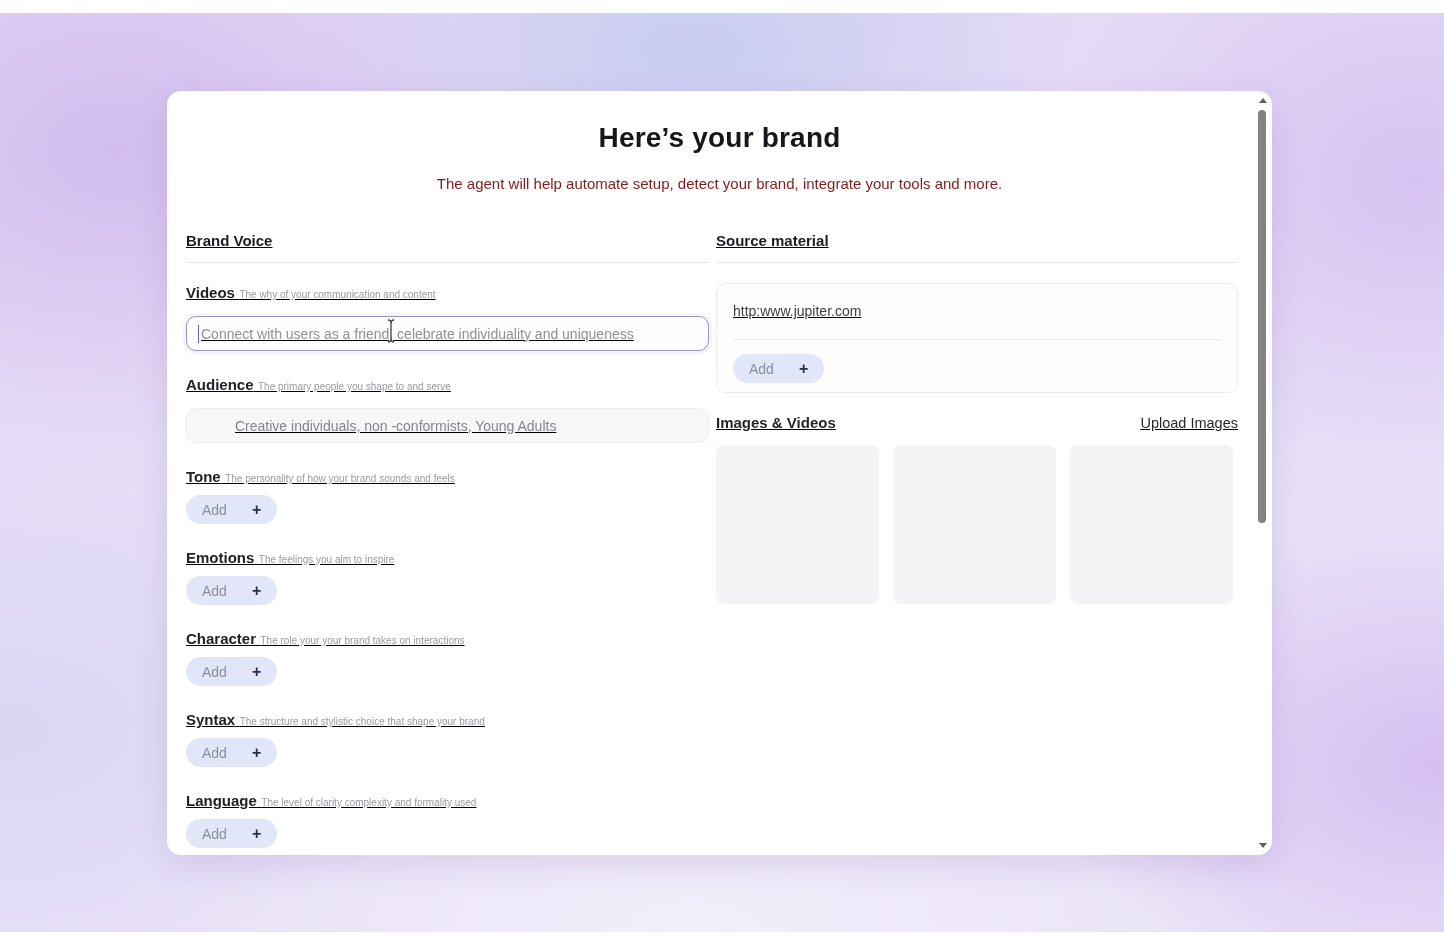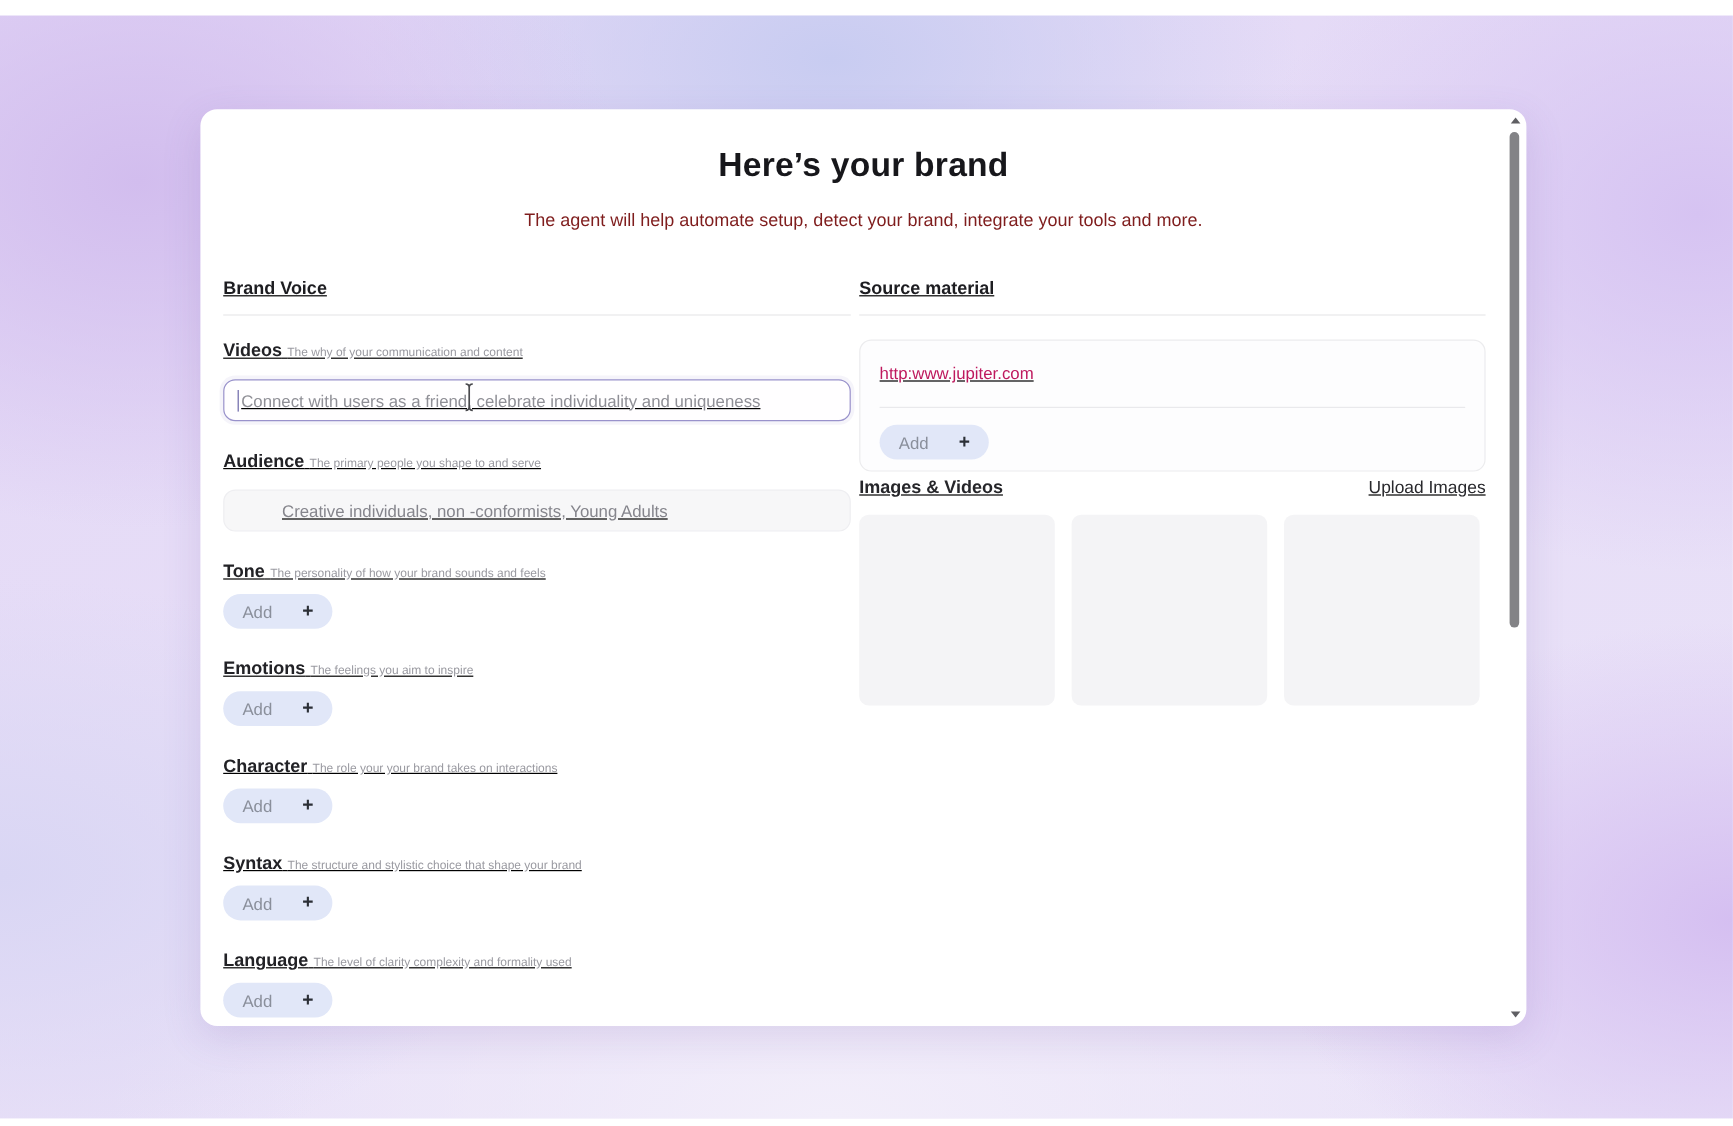--- a/index.html
+++ b/index.html
@@ -58,25 +58,25 @@
   .pill {
     margin-top:8px; display:inline-flex; align-items:center; gap:25px;
     height:29px; padding:0 16px; border:none; border-radius:15px;
     background:#e1e7f8; cursor:pointer; font-family:inherit;
   }
   .pill-label { font-size:14px; color:#8a8f9b; }
   .pill-plus  { font-size:16px; font-weight:700; color:#2b2f36; line-height:1; }
   .source-box {
     margin-top:20px; border:1px solid #ececee; border-radius:10px; background:#fdfdfe;
   }
-  .source-url { padding:19px 16px 20px; font-size:14px; color:#be185d; }
+  .source-url { padding:19px 16px 20px; font-size:14px; color:#404040; }
   .source-divider { border-top:1px solid #e9e9ec; margin:0 16px; }
   .source-add { padding:6px 16px 9px; }
   .media-row {
-    display:flex; justify-content:space-between; align-items:center; margin-top:5px;
+    display:flex; justify-content:space-between; align-items:center; margin-top:21px;
   }
   .media-heading { font-size:15px; font-weight:600; color:#26262a; }
   .upload-link { font-size:14.5px; color:#28282c; cursor:pointer; background:none; border:none; font-family:inherit; }
   .thumbs { display:flex; gap:14px; margin-top:14px; }
   .thumb { width:163px; height:159px; background:#f4f4f6; border-radius:8px; }
   .scrollbar { position:absolute; top:3px; right:3px; bottom:3px; width:13px; background:#ffffff; border-radius:0 12px 12px 0; }
   .sb-up, .sb-down { position:absolute; left:3px; width:0; height:0; border-left:4px solid transparent; border-right:4px solid transparent; cursor:pointer; }
   .sb-up   { top:4px;    border-bottom:5px solid #5f5f63; }
   .sb-down { bottom:4px; border-top:5px solid #5f5f63; }
   .sb-thumb {

